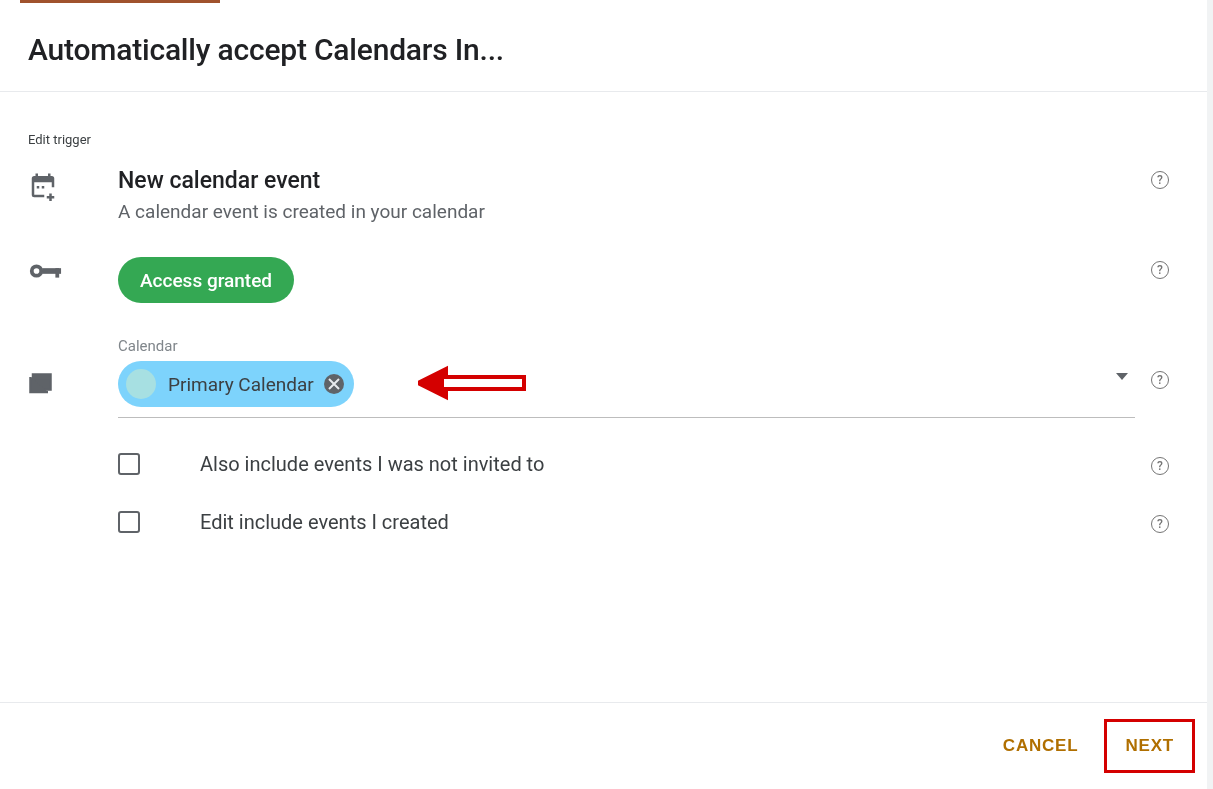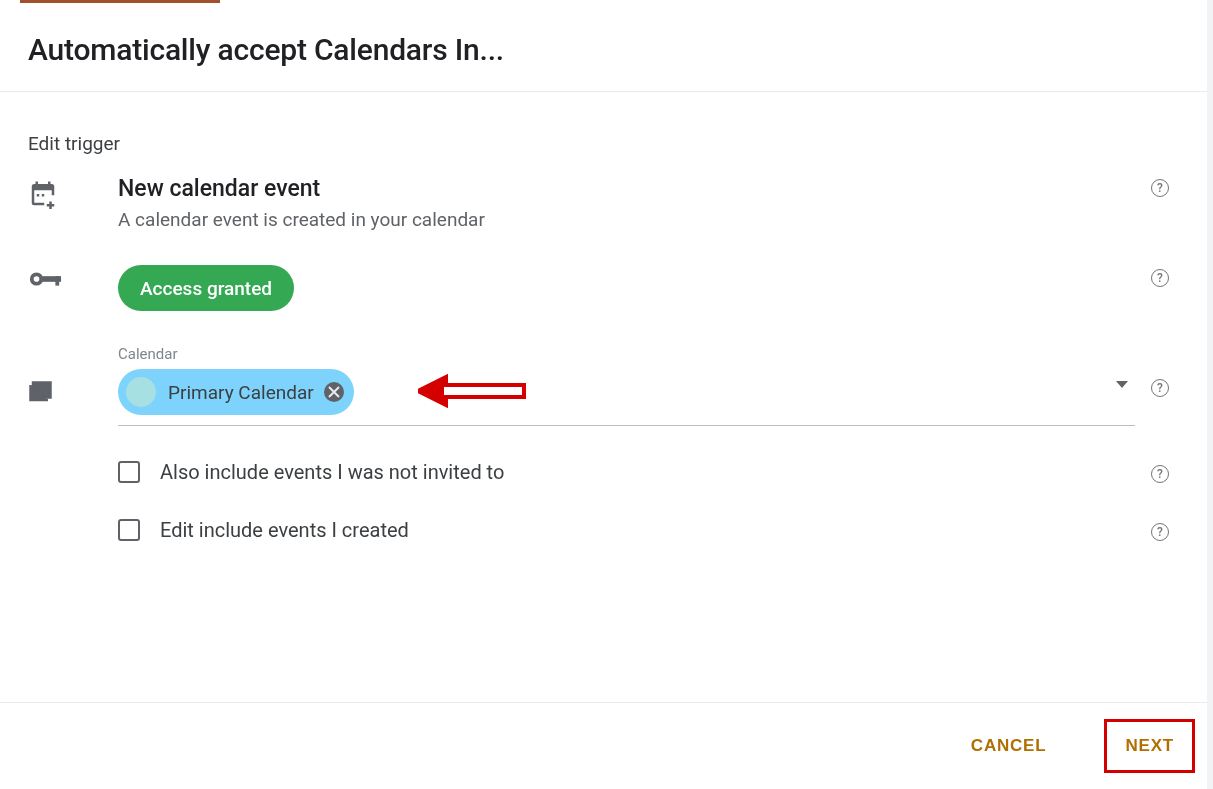--- a/index.html
+++ b/index.html
@@ -26,21 +26,21 @@
     border-bottom: 1px solid #e8eaed;
   }
   .title {
     font-size: 30px;
     font-weight: 500;
     color: #202124;
     letter-spacing: -0.2px;
   }
   .section-heading {
     padding: 40px 28px 20px 28px;
-    font-size: 19px;
+    font-size: 13px;
     color: #3c4043;
     font-weight: 400;
   }
   .content {
     padding: 0 28px 0 28px;
   }
   .row {
     display: flex;
     align-items: flex-start;
     padding: 0;
@@ -162,30 +162,31 @@
   .cb {
     width: 22px; height: 22px;
     border: 2.2px solid #5f6368;
     border-radius: 3px;
     margin-right: 20px;
     cursor: pointer;
   }
   .cb-label {
     font-size: 20px;
     color: #3c4043;
+    margin-left: 40px;
   }
   .footer {
     position: absolute;
     left: 0; right: 0; bottom: 0;
     border-top: 1px solid #e8eaed;
     display: flex;
     justify-content: flex-end;
     align-items: center;
     padding: 16px 18px;
-    gap: 48px;
+    gap: 16px;
   }
   .btn-txt {
     font-size: 17px;
     font-weight: 600;
     letter-spacing: 0.8px;
     color: #b06f00;
     background: transparent;
     border: none;
     cursor: pointer;
     padding: 10px 10px;

